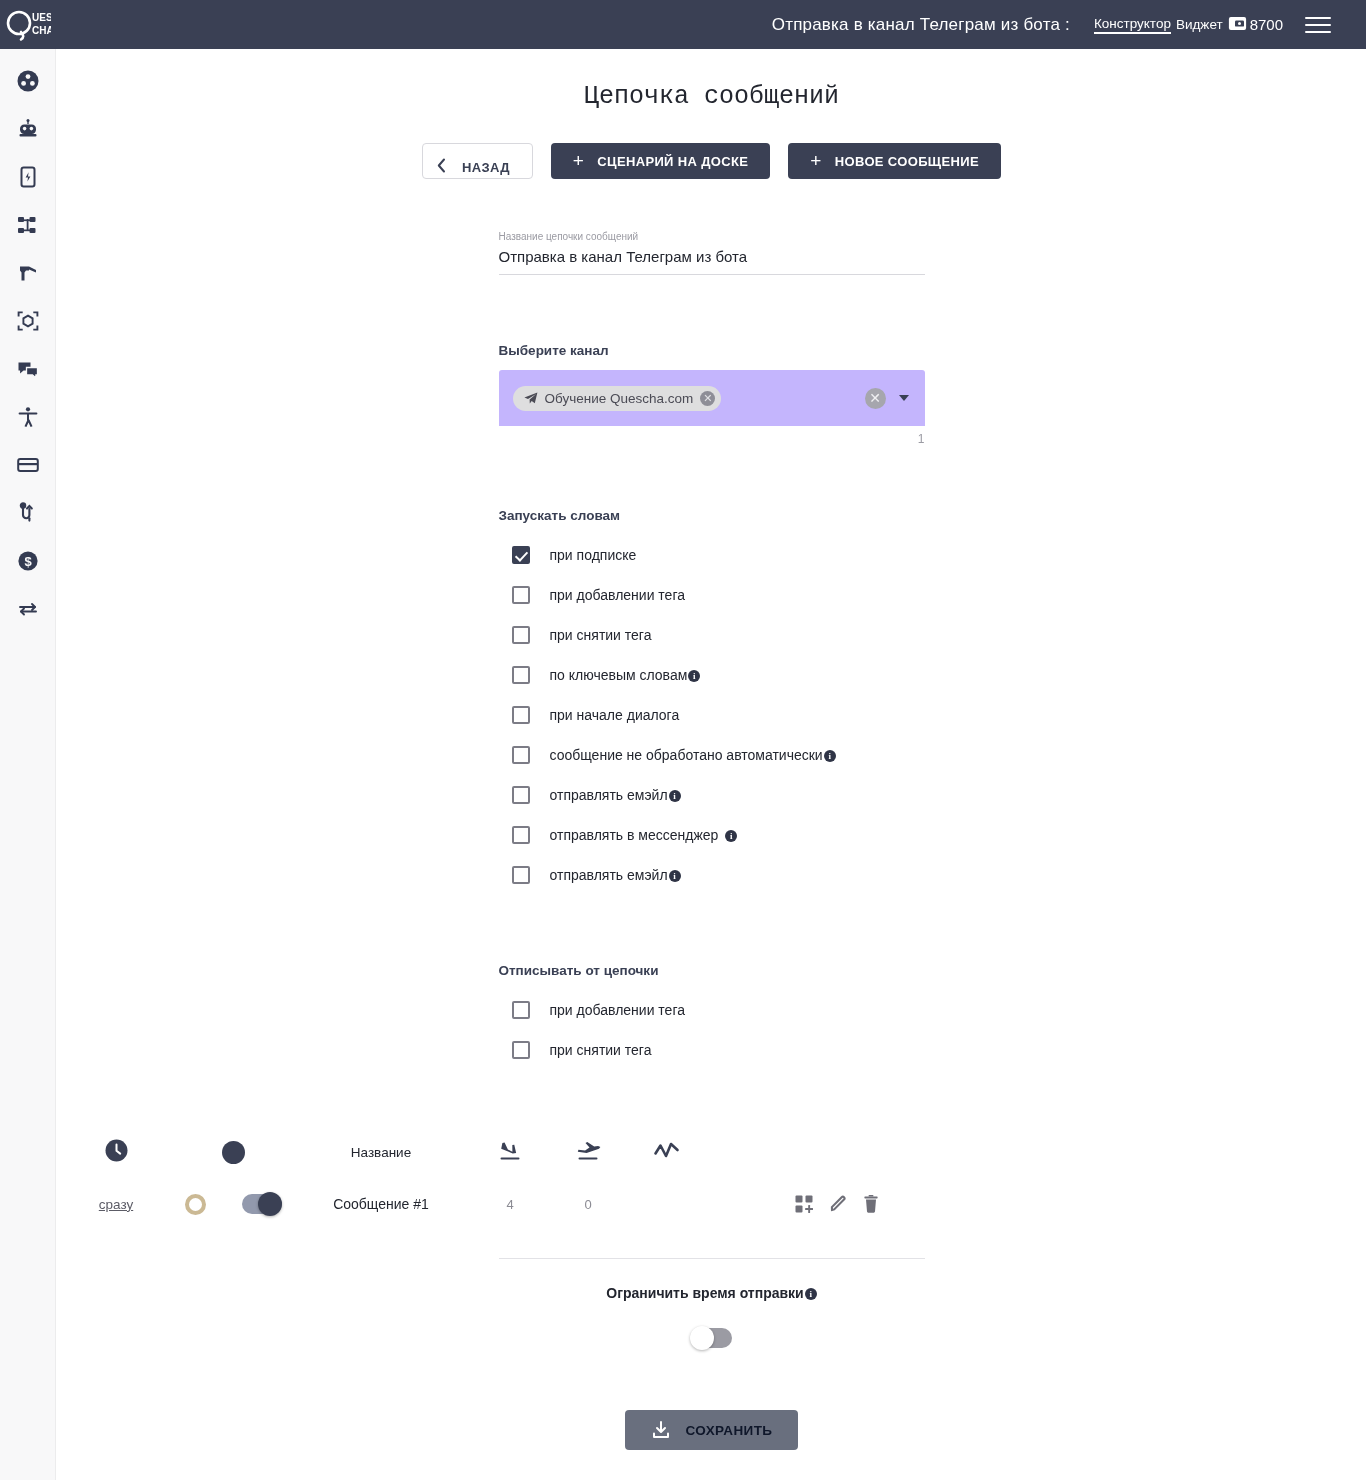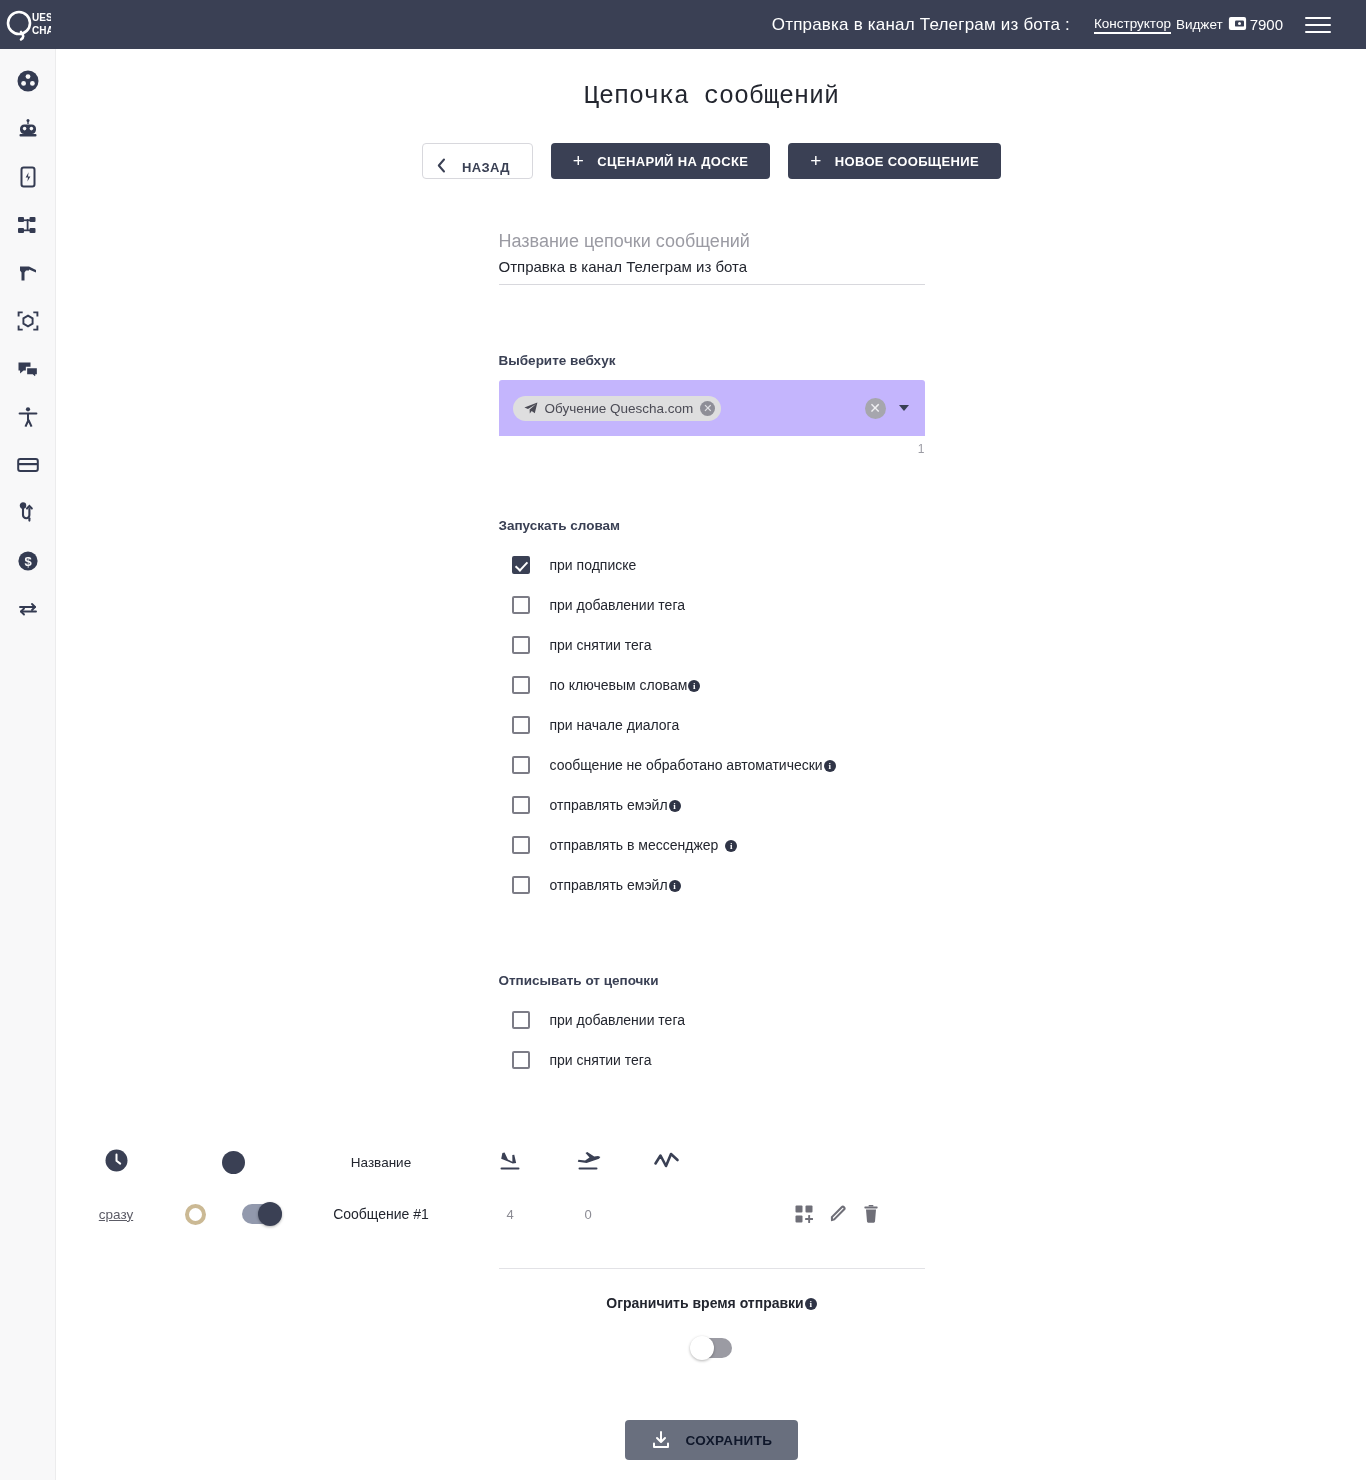--- a/index.html
+++ b/index.html
@@ -94,21 +94,21 @@
     padding: 0 22px; gap: 13px;
   }
   .btn .plus {
     font-size: 19px; font-weight: 400; line-height: 1; position: relative; top: -1px;
   }
 
   
   .form-wrap { width: 426px; margin: 0 auto; }
 
   .field { margin-top: 52px; }
-  .field-label { font-size: 18px; color: #9b9ba3; }
+  .field-label { font-size: 10px; color: #9b9ba3; }
   .field-value {
     font-size: 15px; color: #23262f; padding: 6px 0 9px 0;
     border-bottom: 1px solid #d8d8dd; outline: none;
   }
 
   .section-title {
     font-size: 13.5px; font-weight: 700; color: #3a4054;
     margin-top: 68px; margin-bottom: 12px;
   }
   .section-title.tight { margin-top: 62px; }
@@ -263,21 +263,21 @@
     <span class="topnav-link">Виджет</span>
 
     <span class="balance">
       <span>
         <svg width="19" height="15" viewBox="0 0 19 15" aria-hidden="true">
           <rect x="0.9" y="0.9" width="17.2" height="13.2" rx="2" fill="#ffffff"></rect>
           <rect x="7" y="4.6" width="9" height="6" rx="1.2" fill="#3a4054"></rect>
           <circle cx="11.5" cy="7.6" r="1.5" fill="#ffffff"></circle>
         </svg>
       </span>
-      <span>7900</span>
+      <span>8700</span>
     </span>
 
     <span class="hamburger">
       <i></i>
         <i></i>
         <i></i>
     </span>
   </div>
 </div>
 
@@ -434,21 +434,21 @@
     </div>
   </div>
 
   <div class="form-wrap">
 
     <div class="field">
       <div class="field-label">Название цепочки сообщений</div>
       <div class="field-value" contenteditable="false" placeholder="Название цепочки сообщений" style="">Отправка в канал Телеграм из бота</div>
     </div>
 
-    <div class="section-title">Выберите вебхук</div>
+    <div class="section-title">Выберите канал</div>
     <div class="select-box">
       <span class="chip">
         <span class="tg">
           <svg width="14" height="13" viewBox="0 0 14 13" fill="#4b4b55">
             <path d="M13.4 0.6 L0.4 5.6 l3.6 1.3 8.2 -4.9 -6.6 5.6 0.2 4 1.9 -2.6 3.1 2.3 z"></path>
           </svg>
         </span>
         <span>Обучение Quescha.com</span>
         <span class="chip-x">✕</span>
       </span>

